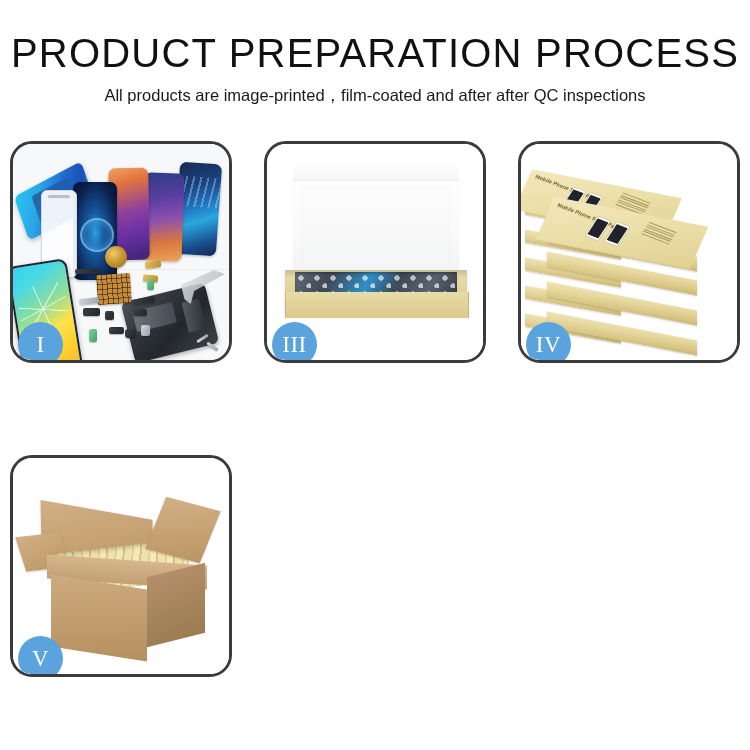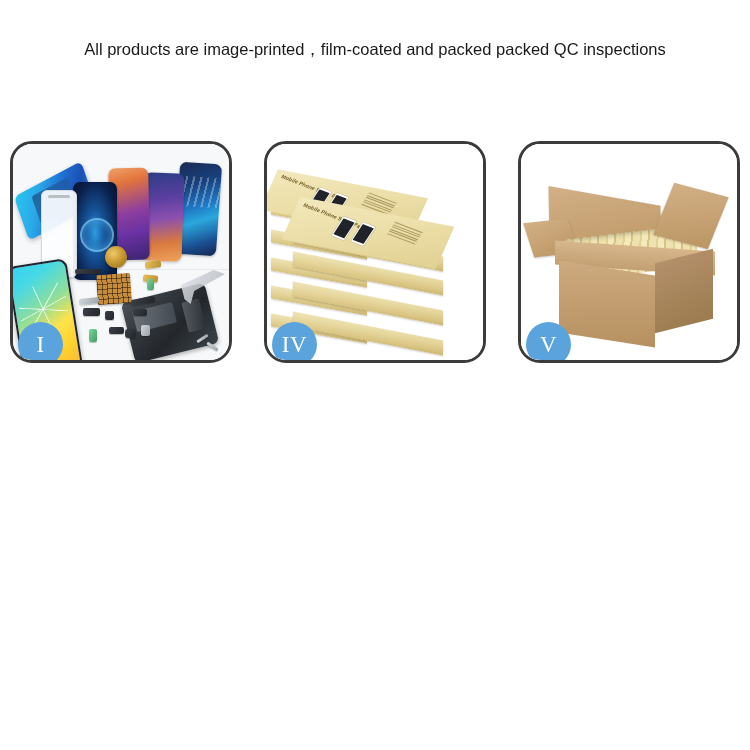--- a/index.html
+++ b/index.html
@@ -361,21 +361,22 @@
     position:absolute; left:86px; top:14px; width:108px; height:52px;
     border-radius:12px;
     background:linear-gradient(160deg,rgba(255,255,255,0.95),rgba(245,245,245,0.6));
     filter: blur(1px);
   }
 </style>
 </head>
 <body>
 
 <div id="header">
-  <p id="page-subtitle">All products are image-printed，film-coated and packed packed QC inspections</p>
+  <h1 id="page-title">PRODUCT PREPARATION PROCESS</h1>
+  <p id="page-subtitle">All products are image-printed，film-coated and after after QC inspections</p>
 </div>
 
 <div id="panel-grid">
 
   <div class="panel">
     <div class="panel-photo">
       <div class="p1-bg"></div>
       <div class="ph-blue-lcd"></div>
       <div class="phone ph-a"></div>
       <div class="phone ph-b"></div>
@@ -400,20 +401,32 @@
       <div class="prt dark" style="left:112px; bottom:22px; width:11px; height:9px; border-radius:3px;"></div>
       <div class="prt silver" style="left:128px; bottom:24px; width:9px;  height:11px;"></div>
       <div class="prt dark" style="left:92px;  bottom:40px; width:9px;  height:9px;"></div>
       <div class="prt silver" style="right:10px; bottom:12px; width:13px; height:3px; transform:rotate(34deg);"></div>
       <div class="prt silver" style="right:20px; bottom:20px; width:13px; height:3px; transform:rotate(-32deg);"></div>
     </div>
     <div class="badge">I</div>
   </div>
 
 
+  <div class="panel">
+    <div class="panel-photo">
+      <div class="p3-bg"></div>
+      <div class="m-lid"></div>
+      <div class="m-foam"></div>
+      <div class="m-tray"></div>
+      <div class="m-content"></div>
+      <div class="m-inner-shadow"></div>
+      <div class="m-tray-front"></div>
+    </div>
+    <div class="badge">III</div>
+  </div>
 
   <div class="panel">
     <div class="panel-photo">
       <div class="p4-bg"></div>
       <div class="stackwrap">
 
         <div class="sbox" style="left:2px;  top:44px; width:96px; height:13px; transform:skewY(10deg);"></div>
         <div class="sbox" style="left:2px;  top:72px; width:96px; height:13px; transform:skewY(10deg);"></div>
         <div class="sbox" style="left:2px;  top:100px;width:96px; height:13px; transform:skewY(10deg);"></div>
         <div class="sbox" style="left:2px;  top:128px;width:96px; height:13px; transform:skewY(10deg);"></div>

